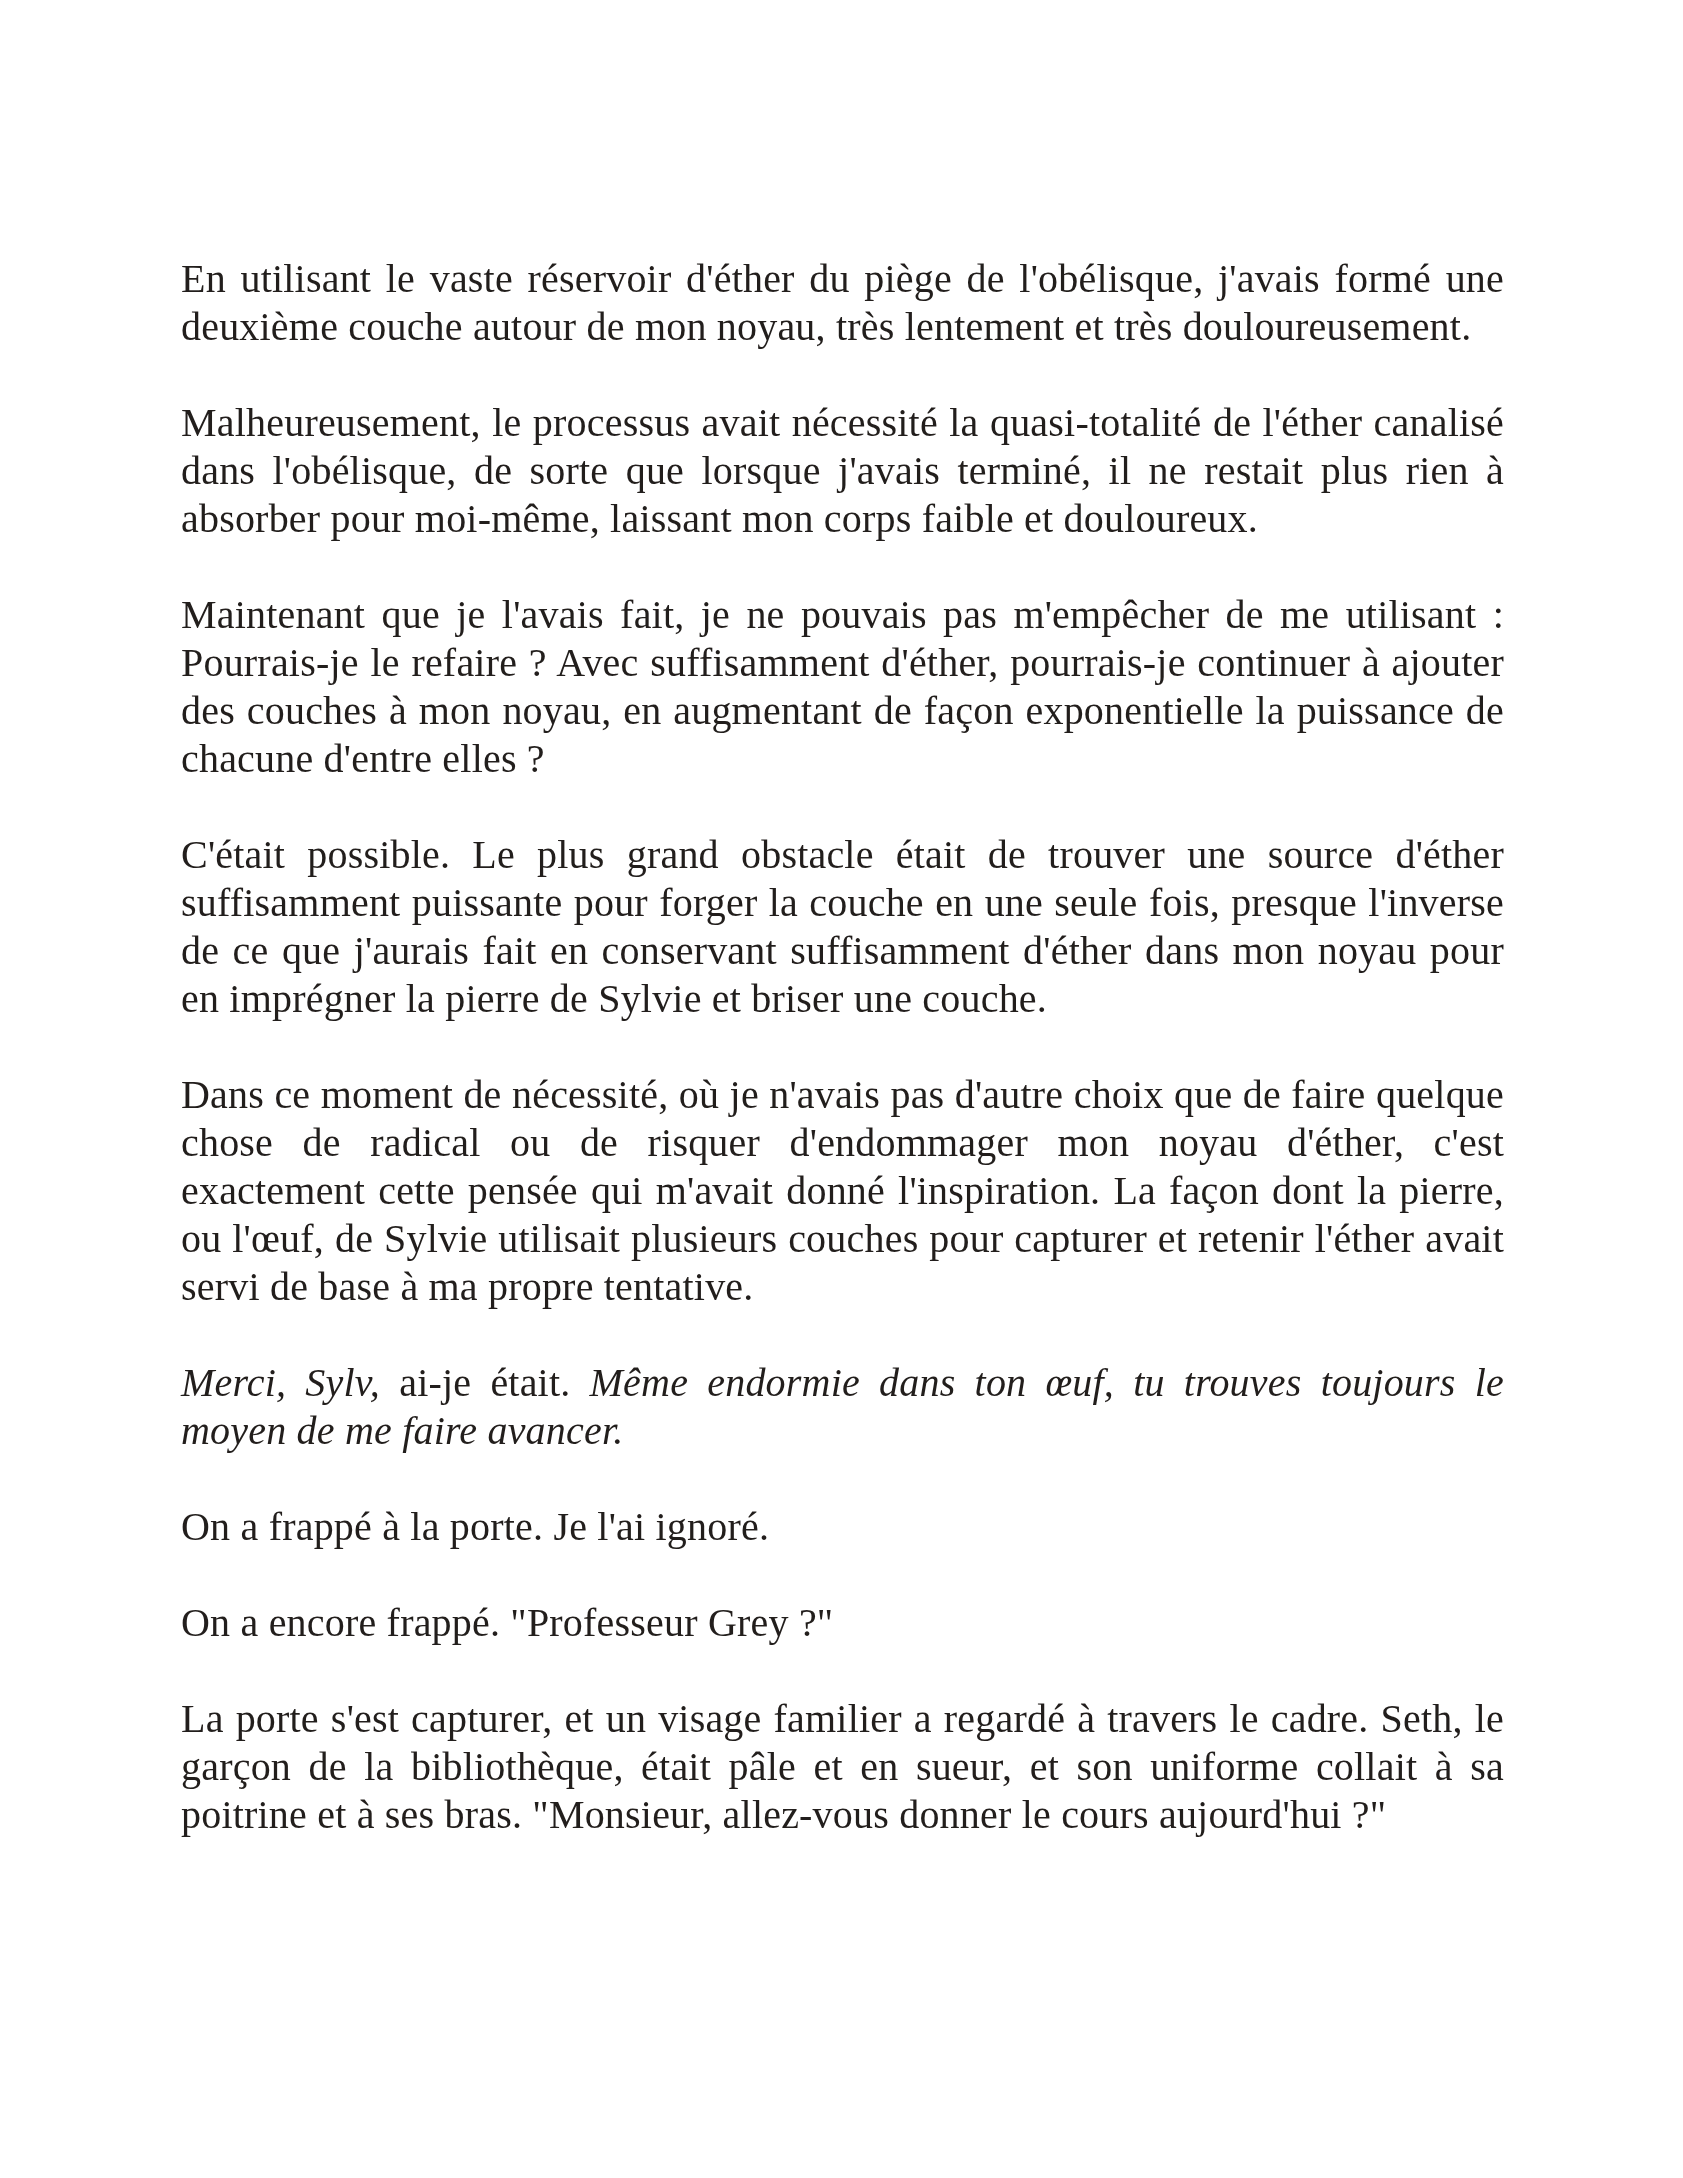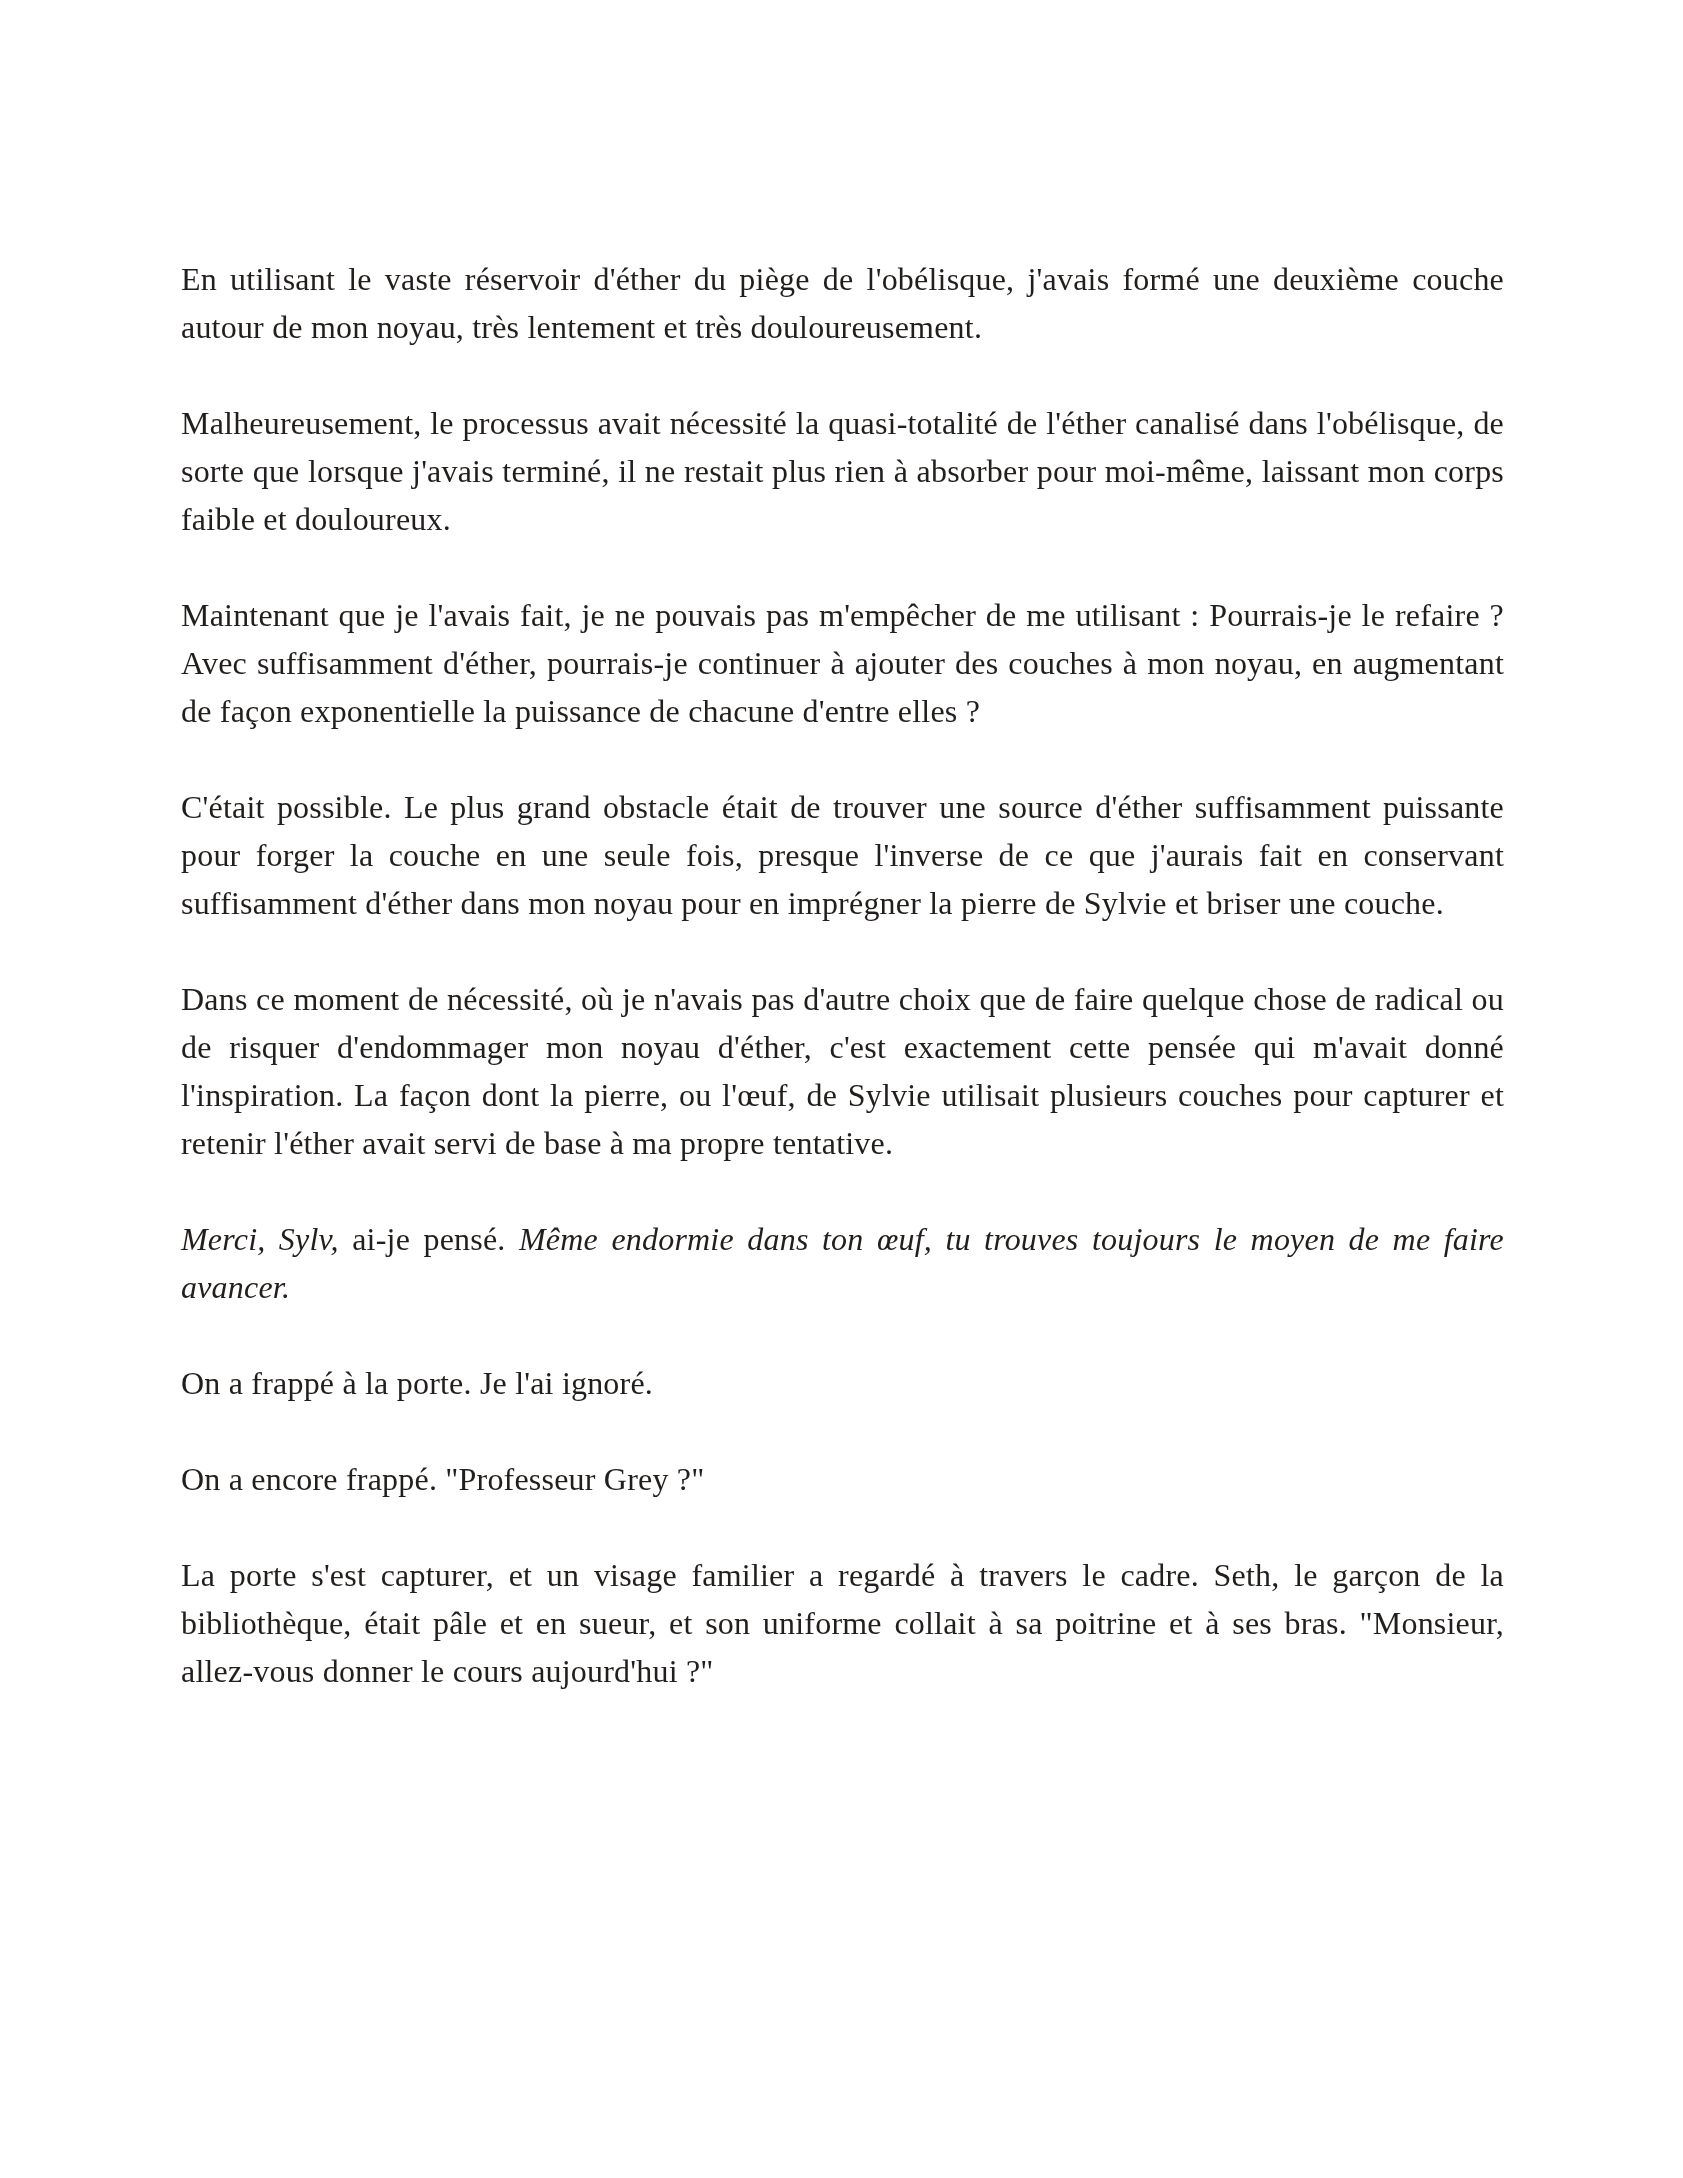--- a/index.html
+++ b/index.html
@@ -16,21 +16,21 @@
     font-family: "Liberation Serif", serif;
   }
   .text-block {
     position: absolute;
     left: 181px;
     top: 255px;
     width: 1323px;
   }
   p.para {
     margin: 0 0 48px 0;
-    font-size: 32px;
+    font-size: 40px;
     line-height: 48px;
     color: #221e1c;
     text-align: justify;
     text-justify: inter-word;
     letter-spacing: 0.2px;
   }
   p.para:last-child {
     margin-bottom: 0;
   }
   p.para .seg-italic {
@@ -43,19 +43,19 @@
 </head>
 <body>
 
 <div class="page">
   <div class="text-block" id="text-block">
       <p class="para"><span class="seg-normal">En utilisant le vaste réservoir d'éther du piège de l'obélisque, j'avais formé une deuxième couche autour de mon noyau, très lentement et très douloureusement.</span></p>
       <p class="para"><span class="seg-normal">Malheureusement, le processus avait nécessité la quasi-totalité de l'éther canalisé dans l'obélisque, de sorte que lorsque j'avais terminé, il ne restait plus rien à absorber pour moi-même, laissant mon corps faible et douloureux.</span></p>
       <p class="para"><span class="seg-normal">Maintenant que je l'avais fait, je ne pouvais pas m'empêcher de me utilisant : Pourrais-je le refaire ? Avec suffisamment d'éther, pourrais-je continuer à ajouter des couches à mon noyau, en augmentant de façon exponentielle la puissance de chacune d'entre elles ?</span></p>
       <p class="para"><span class="seg-normal">C'était possible. Le plus grand obstacle était de trouver une source d'éther suffisamment puissante pour forger la couche en une seule fois, presque l'inverse de ce que j'aurais fait en conservant suffisamment d'éther dans mon noyau pour en imprégner la pierre de Sylvie et briser une couche.</span></p>
       <p class="para"><span class="seg-normal">Dans ce moment de nécessité, où je n'avais pas d'autre choix que de faire quelque chose de radical ou de risquer d'endommager mon noyau d'éther, c'est exactement cette pensée qui m'avait donné l'inspiration. La façon dont la pierre, ou l'œuf, de Sylvie utilisait plusieurs couches pour capturer et retenir l'éther avait servi de base à ma propre tentative.</span></p>
-      <p class="para"><span class="seg-italic">Merci, Sylv,</span><span class="seg-normal"> ai-je pensé. </span><span class="seg-italic">Même endormie dans ton œuf, tu trouves toujours le moyen de me faire avancer.</span></p>
+      <p class="para"><span class="seg-italic">Merci, Sylv,</span><span class="seg-normal"> ai-je était. </span><span class="seg-italic">Même endormie dans ton œuf, tu trouves toujours le moyen de me faire avancer.</span></p>
       <p class="para"><span class="seg-normal">On a frappé à la porte. Je l'ai ignoré.</span></p>
       <p class="para"><span class="seg-normal">On a encore frappé. "Professeur Grey ?"</span></p>
       <p class="para"><span class="seg-normal">La porte s'est capturer, et un visage familier a regardé à travers le cadre. Seth, le garçon de la bibliothèque, était pâle et en sueur, et son uniforme collait à sa poitrine et à ses bras. "Monsieur, allez-vous donner le cours aujourd'hui ?"</span></p>
     </div>
 </div>
 
 
 </body></html>

